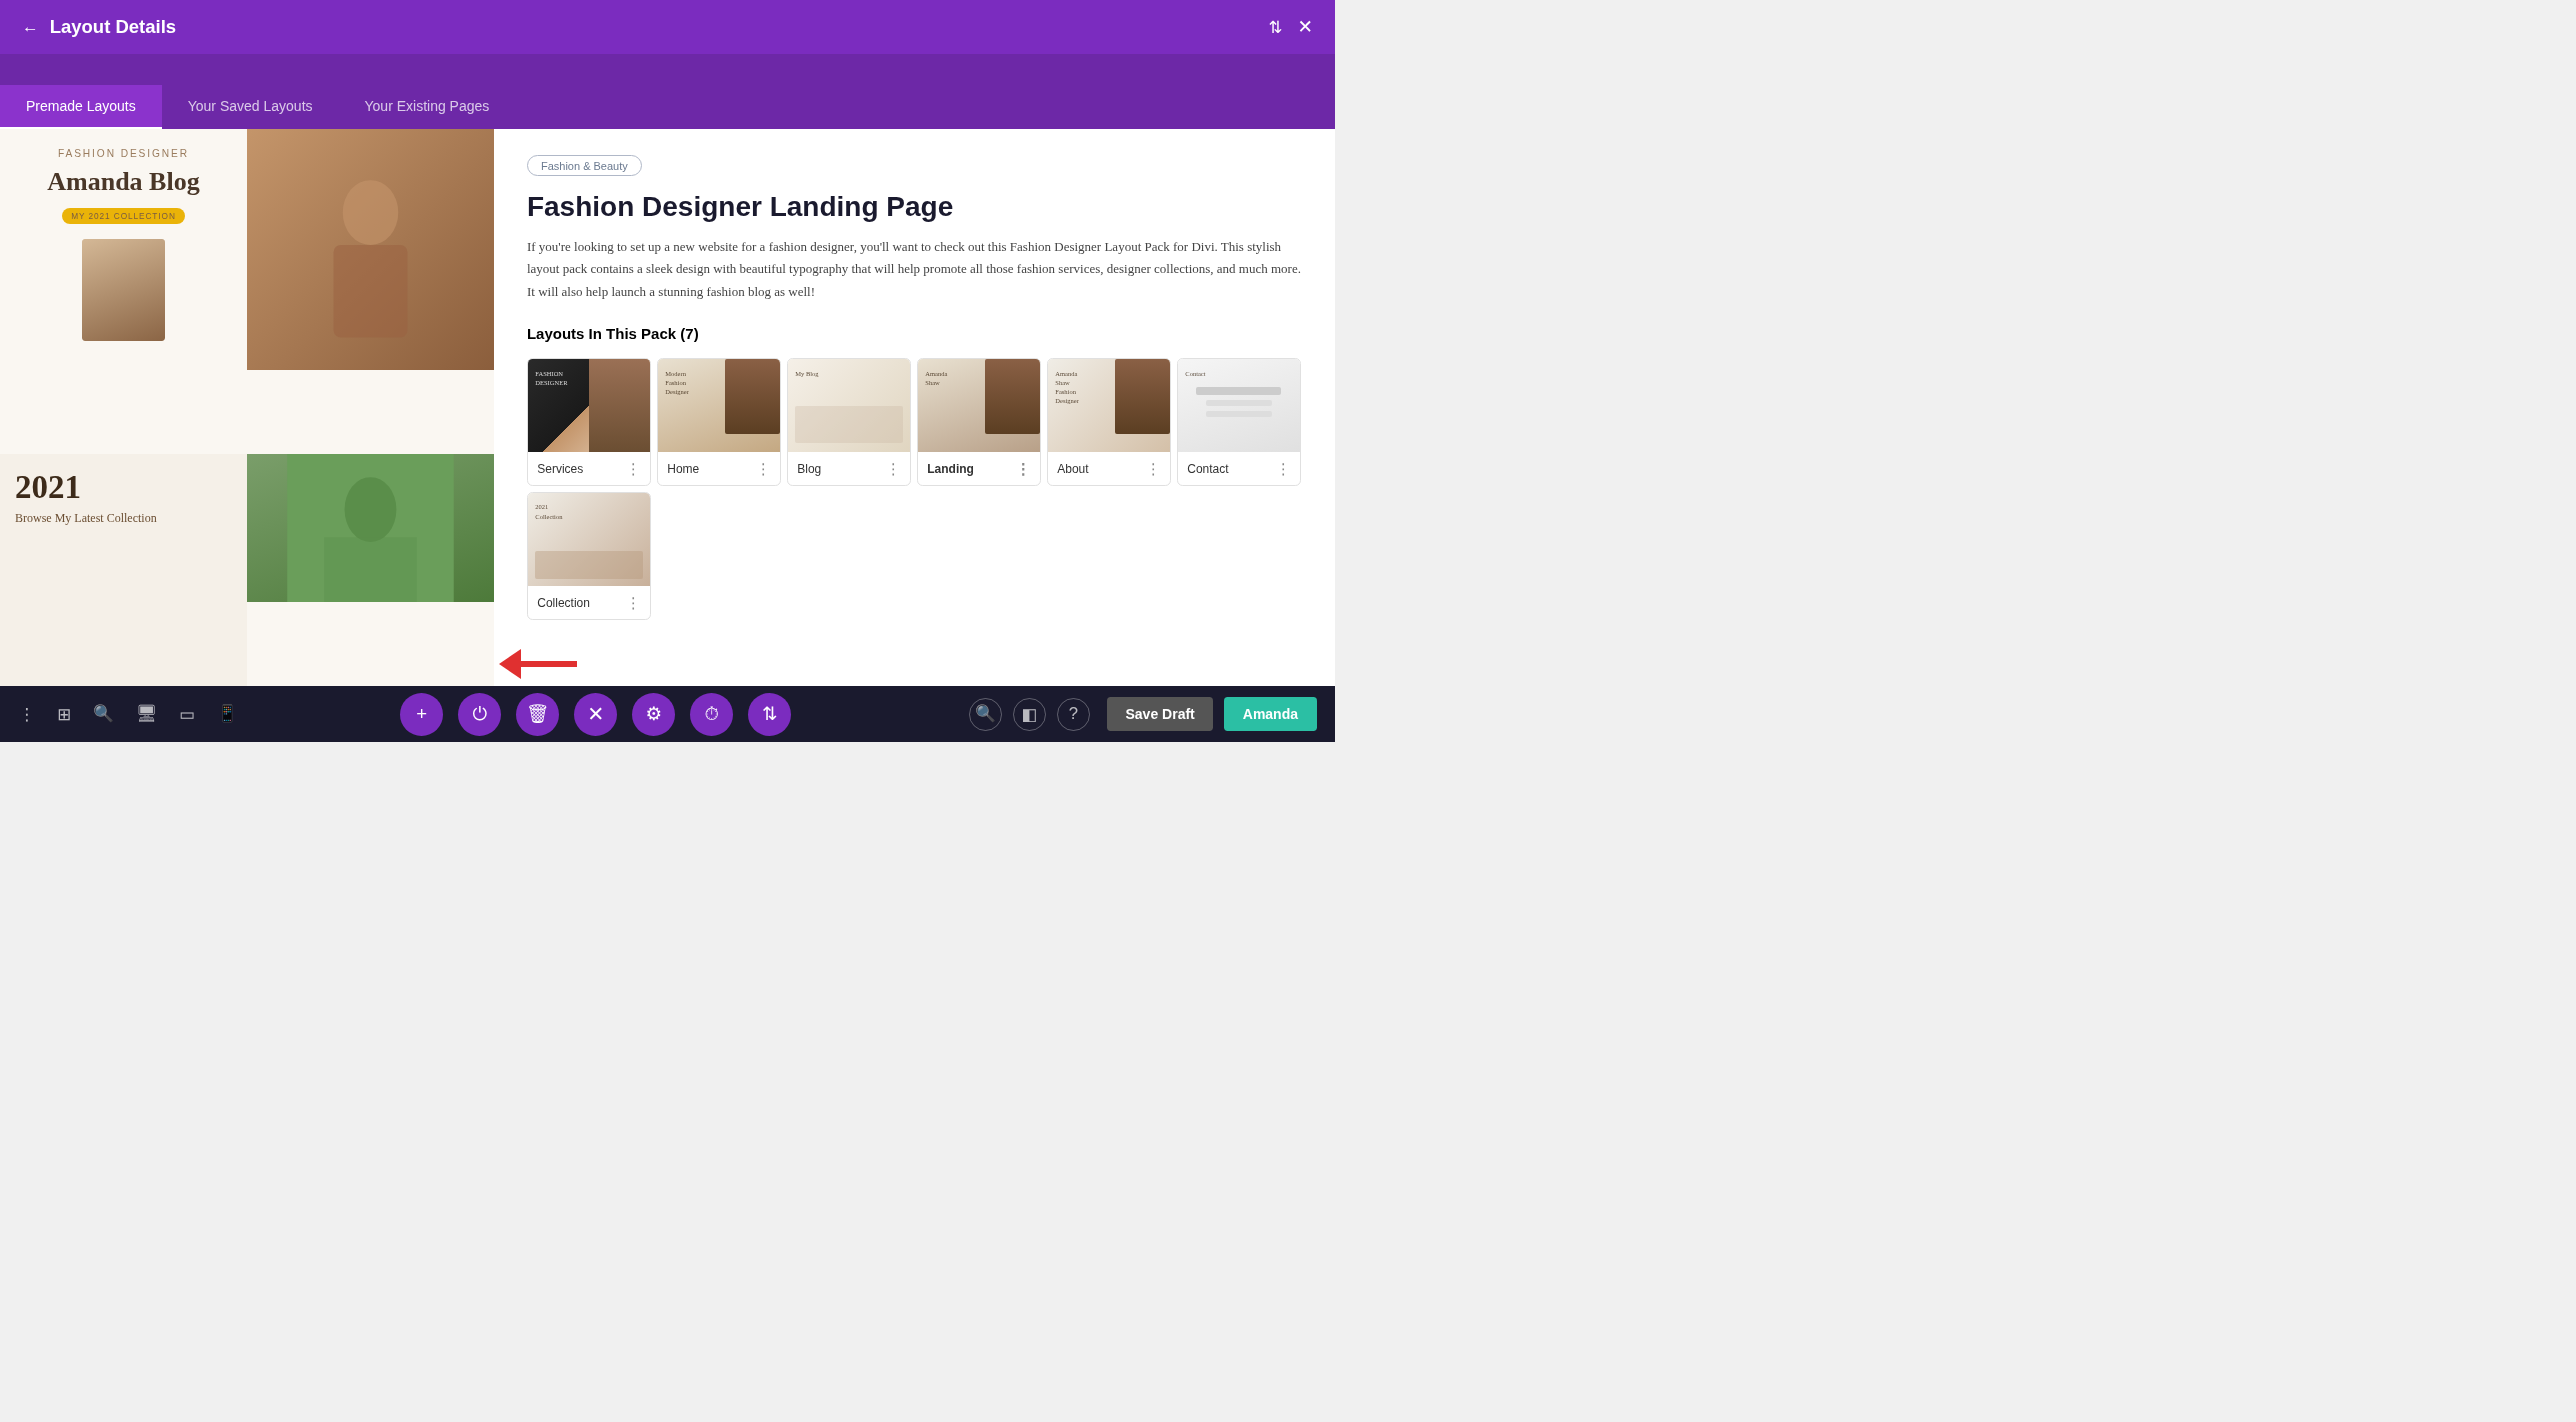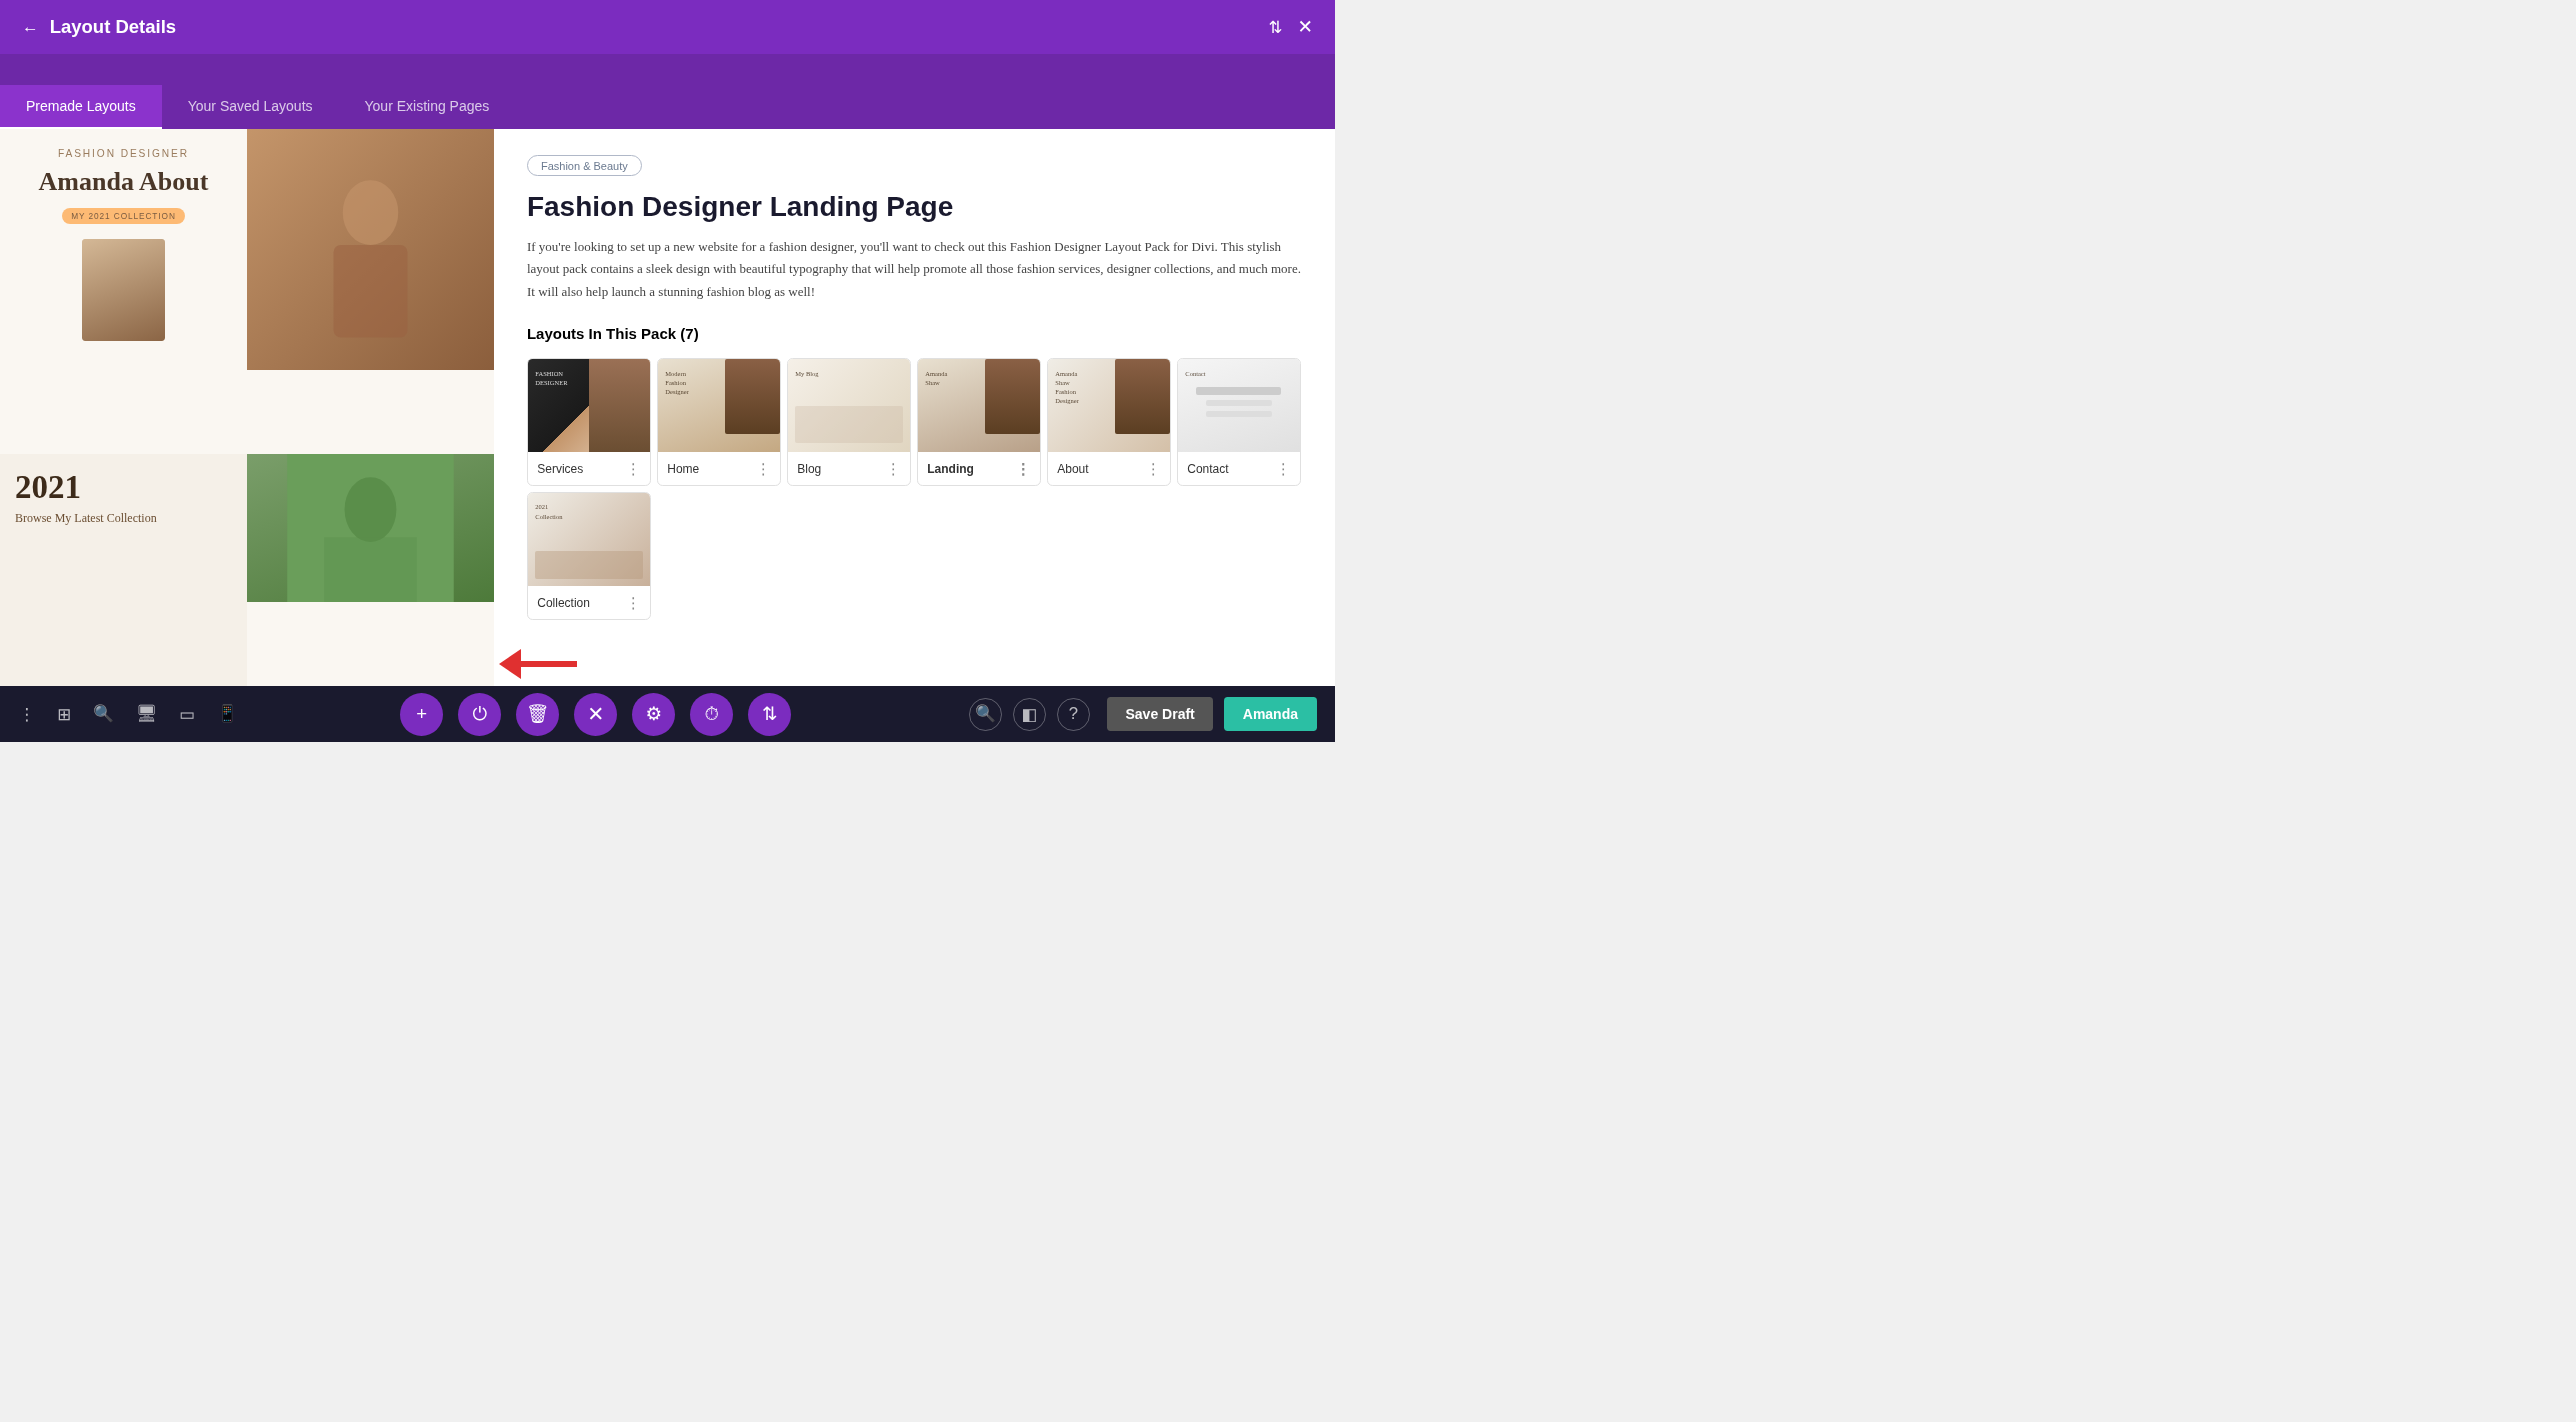--- a/index.html
+++ b/index.html
@@ -96,21 +96,21 @@
       font-size: 26px;
       font-weight: 600;
       color: #4a3728;
       text-align: center;
       font-family: Georgia, serif;
       line-height: 1.2;
       margin-bottom: 11px;
     }
 
     .preview-badge {
-      background: #fdba74;
+      background: #eab308;
       color: #7a5c42;
       font-size: 8.3px;
       padding: 2.8px 9.3px;
       border-radius: 18.5px;
       letter-spacing: 0.9px;
       margin-bottom: 15px;
     }
 
     .preview-img-placeholder {
       width: 83px;
@@ -499,21 +499,21 @@
   </div>
 
   <div class="content">
 
     <div class="left-panel">
       <div class="preview-container">
         <div class="preview-grid">
 
           <div class="preview-left">
             <div class="preview-name">FASHION DESIGNER</div>
-            <div class="preview-heading">Amanda About</div>
+            <div class="preview-heading">Amanda Blog</div>
             <div class="preview-badge">MY 2021 COLLECTION</div>
             <div class="preview-img-placeholder">
               <div style="position:absolute;inset:0;background:linear-gradient(160deg,#d4b896,#8b6545);"></div>
             </div>
           </div>
 
           <div class="preview-right">
             <div class="preview-portrait">
               <svg width="111" height="185" viewBox="0 0 120 200">
                 <ellipse cx="60" cy="60" rx="30" ry="35" fill="#c4956a" opacity="0.6"></ellipse>

